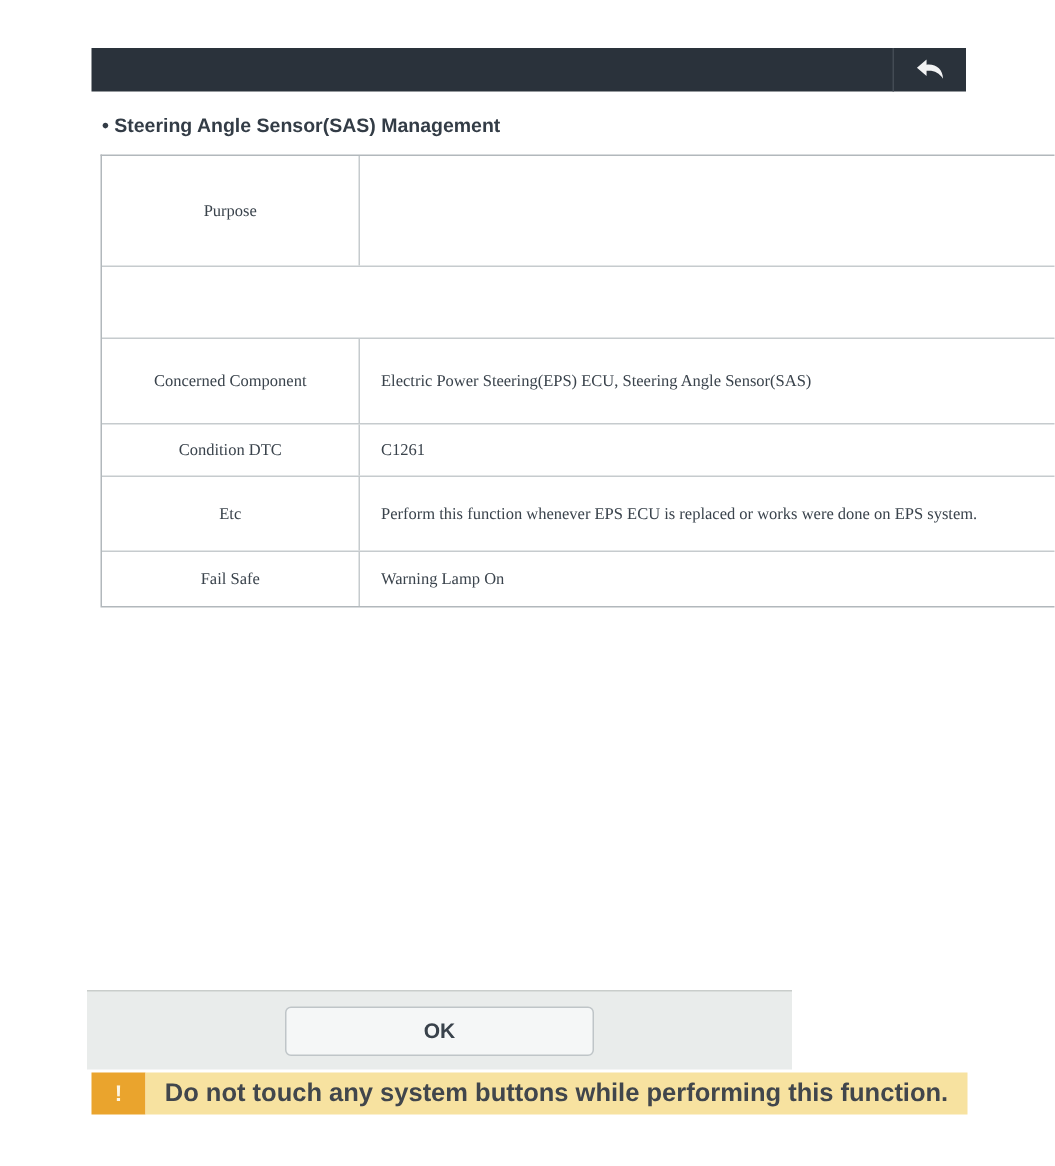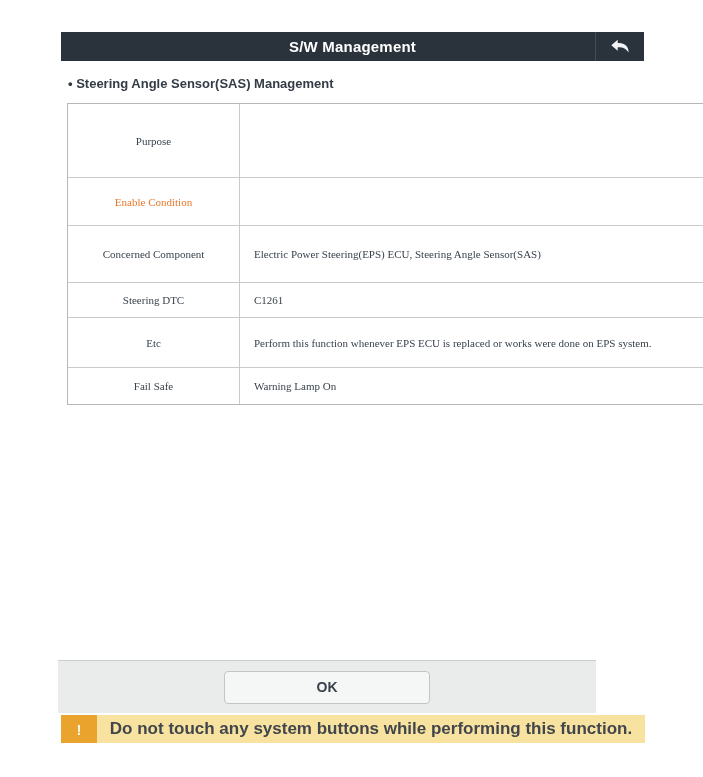--- a/index.html
+++ b/index.html
@@ -49,21 +49,21 @@
   .t-row.r0 { min-height: 74px; }
   .t-row.r1 { min-height: 48px; }
   .t-row.r2 { min-height: 57px; }
   .t-row.r3 { min-height: 33px; }
   .t-row.r4 { min-height: 37px; }
   .t-row.r5 { min-height: 50px; }
   .t-row.highlight .t-label, .t-row.highlight .t-value { color: #e8782b; }
 
   
   .footer-band {
-    position: absolute; top: 660px; left: 58px; width: 538px; height: 53px;
+    position: absolute; top: 660px; left: 58px; width: 470px; height: 53px;
     background: #e9eceb; border-top: 1px solid #c9cdcb;
     display: flex; align-items: center; justify-content: center;
   }
   .ok-button {
     width: 206px; height: 33px; background: #f5f7f7;
     border: 1px solid #bfc5c8; border-radius: 4px;
     font-family: "Liberation Sans", sans-serif;
     font-size: 14px; font-weight: bold; color: #39424b;
     cursor: pointer;
   }
@@ -81,45 +81,43 @@
   .warning-msg {
     flex: 1; background: #f7e2a0;
     display: flex; align-items: center; justify-content: center;
     font-size: 17px; font-weight: bold; color: #41464c;
   }
 </style>
 </head>
 <body>
 
 <div class="header">
-  <div class="header-title">S/W Management</div>
   <div class="header-right">
     <span style="display:inline-flex;">
       <svg width="22" height="17" viewBox="0 0 24 18" aria-hidden="true">
         <path d="M9.5 1.5 L2.5 7.5 L9.5 13.5 L9.5 9.8 C14.5 9.2 18.5 11 21.5 15.5 C21.2 8.5 16.5 4.6 9.5 5.3 Z" fill="#f2f3f4"></path>
       </svg>
     </span>
   </div>
 </div>
 
 <div class="subtitle">• Steering Angle Sensor(SAS) Management</div>
 
 <div class="info-table">
   <div class="t-row r0">
     <div class="t-label">Purpose</div>
   </div>
   <div class="t-row r1 highlight">
-    <div class="t-label">Enable Condition</div>
   </div>
   <div class="t-row r2">
     <div class="t-label">Concerned Component</div>
     <div class="t-value">Electric Power Steering(EPS) ECU, Steering Angle Sensor(SAS)</div>
   </div>
   <div class="t-row r3">
-    <div class="t-label">Steering DTC</div>
+    <div class="t-label">Condition DTC</div>
     <div class="t-value">C1261</div>
   </div>
   <div class="t-row r5">
     <div class="t-label">Etc</div>
     <div class="t-value">Perform this function whenever EPS ECU is replaced or works were done on EPS system.</div>
   </div>
   <div class="t-row r4">
     <div class="t-label">Fail Safe</div>
     <div class="t-value">Warning Lamp On</div>
   </div>

